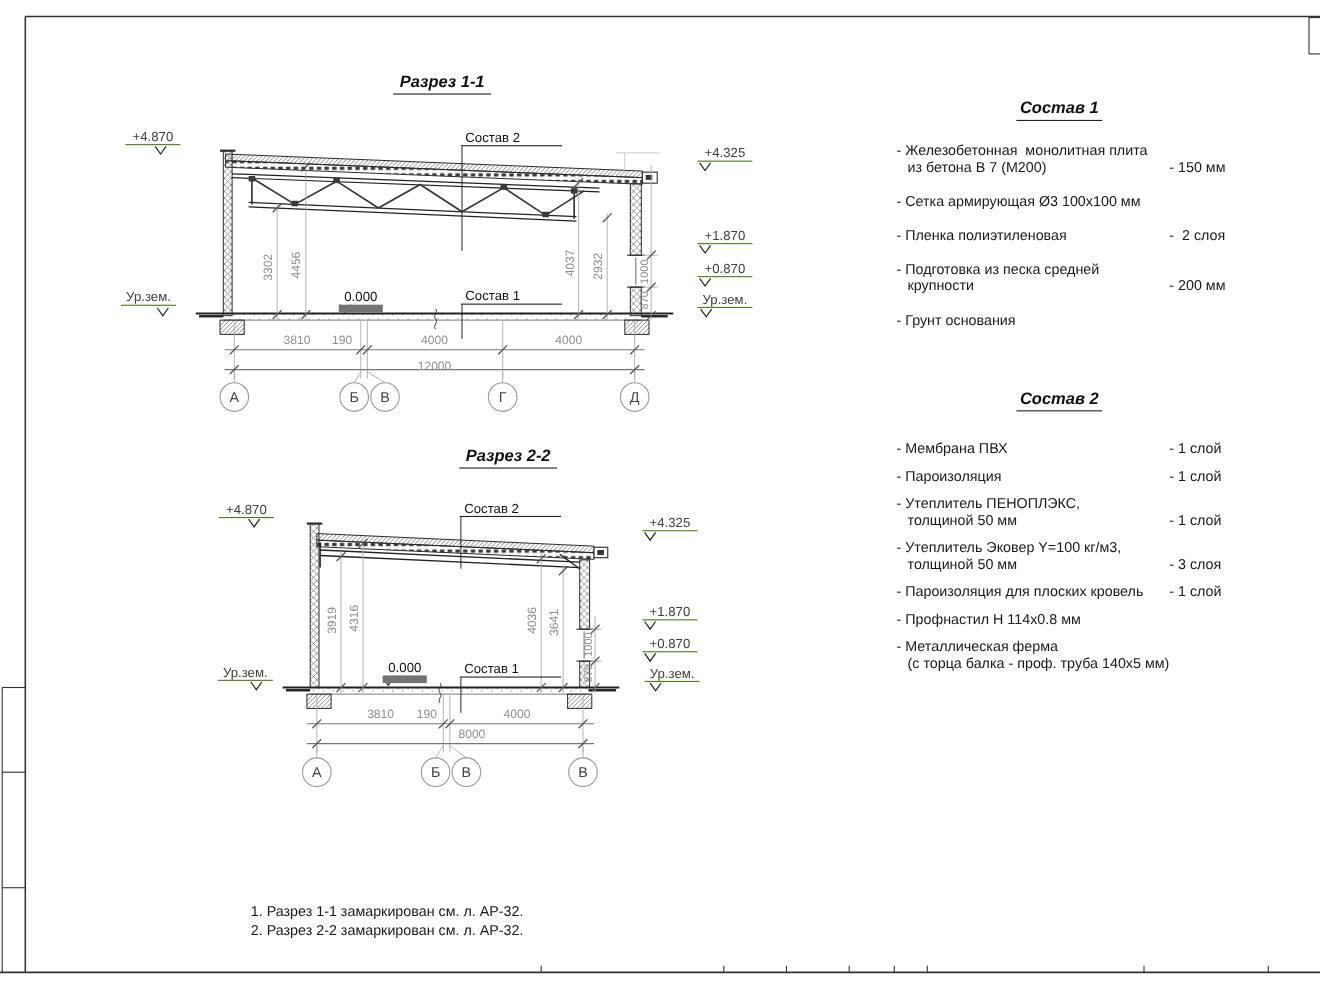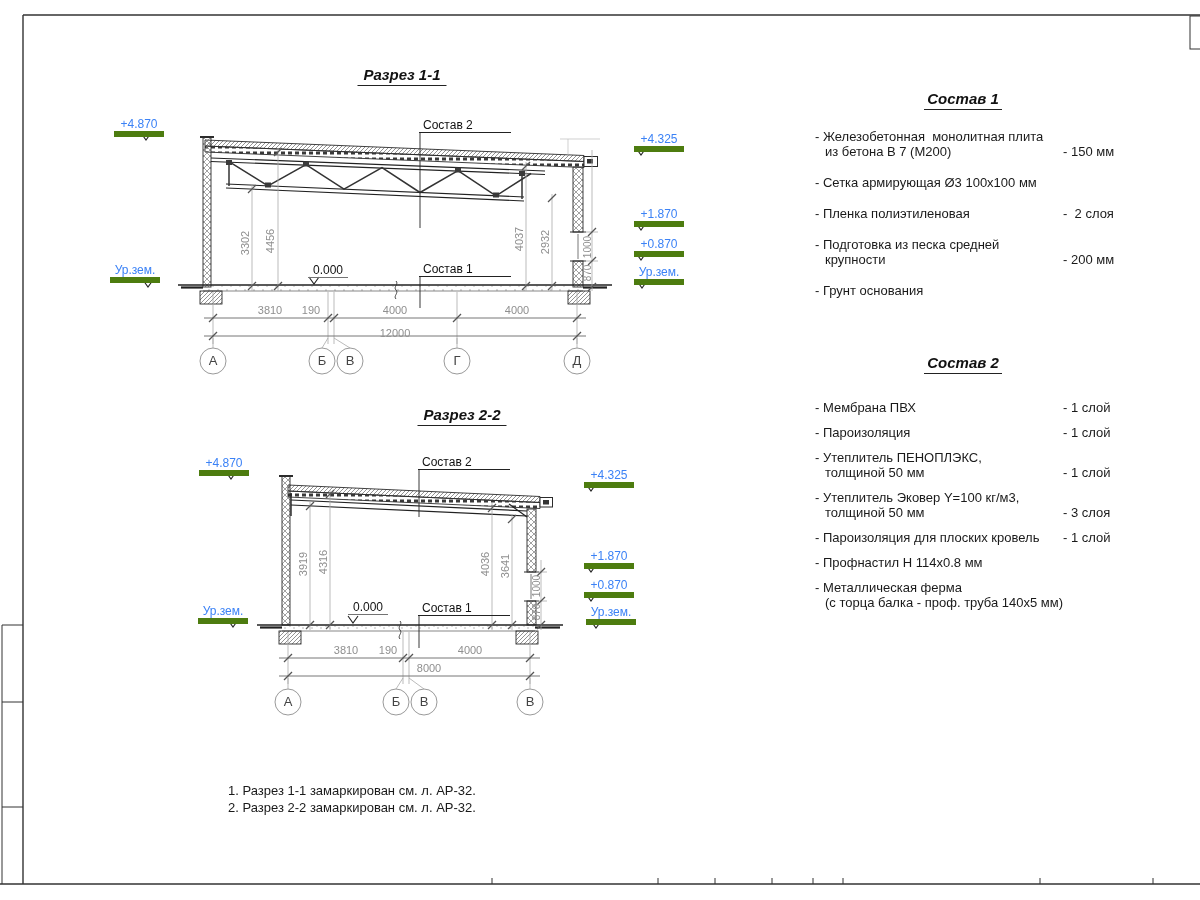--- a/index.html
+++ b/index.html
@@ -5,44 +5,44 @@
   html,body{margin:0;padding:0;background:#fff;}
   body{width:1200px;height:900px;position:relative;overflow:hidden;
        font-family:"Liberation Sans",sans-serif;color:#1a1a1a;}
   svg{position:absolute;left:0;top:0;}
   .sect-title{position:absolute;transform:translateX(-50%);
       font:italic bold 15px "Liberation Sans",sans-serif;color:#111;
       border-bottom:1px solid #222;padding:0 6px 2px 6px;}
   .lbl{position:absolute;font-size:12px;color:#111;width:88px;
       border-bottom:1px solid #222;padding:0 0 1px 4px;line-height:12px;}
   .zero{position:absolute;font-size:12px;color:#111;width:40px;text-align:center;
-      border-bottom:1px solid #737373;padding-bottom:1px;line-height:12px;}
-  .elev{position:absolute;width:50px;text-align:center;font-size:12px;color:#3b82f6;
-      border-bottom:6px solid #4d7c0f;padding-bottom:1px;line-height:12px;}
+      border-bottom:7px solid #737373;padding-bottom:1px;line-height:12px;}
+  .elev{position:absolute;width:50px;text-align:center;font-size:12px;color:#404040;
+      border-bottom:1px solid #4d7c0f;padding-bottom:1px;line-height:12px;}
   .dim{position:absolute;color:#8f8f8f;font-size:11px;transform:translateX(-50%);
       white-space:nowrap;line-height:12px;}
   .vdim{position:absolute;color:#8f8f8f;font-size:11px;white-space:nowrap;line-height:11px;
       transform:translate(-50%,-50%) rotate(-90deg);}
   .vdim.sm{font-size:10px;}
   .axl{position:absolute;width:28px;text-align:center;font-size:13px;color:#444;
       transform:translate(-50%,-50%);line-height:14px;}
   .comp{position:absolute;width:302px;}
   .comp .ct{text-align:center;font:italic bold 15px "Liberation Sans",sans-serif;color:#111;}
   .comp .ct span{border-bottom:1px solid #222;padding:0 3px 2px 3px;}
   .comp .items{padding-left:3px;}
   .comp .item{position:relative;font-size:13px;line-height:15px;color:#1a1a1a;}
   .comp .l1,.comp .l2{white-space:pre;}
   .comp .l2{padding-left:10px;}
   .comp .l2:empty{display:none;}
   .comp .val{position:absolute;left:248px;bottom:0;white-space:pre;}
   .comp1 .items{margin-top:22px;}
   .comp1 .item{margin-bottom:16px;}
   .comp2 .items{margin-top:29px;}
   .comp2 .item{margin-bottom:10px;}
-  .notes{position:absolute;left:228px;top:782px;font-size:13px;line-height:17px;color:#1a1a1a;}
+  .notes{position:absolute;left:228px;top:820px;font-size:13px;line-height:17px;color:#1a1a1a;}
 </style>
 </head>
 <body>
 
 <svg width="1200" height="900" viewBox="0 0 1200 900">
   <defs>
     <pattern id="px2" width="6" height="6" patternUnits="userSpaceOnUse">
       <path d="M0,0 L6,6 M6,0 L0,6" stroke="#7a7a7a" stroke-width="0.7"></path>
     </pattern>
     <pattern id="ph" width="4" height="4" patternUnits="userSpaceOnUse">

